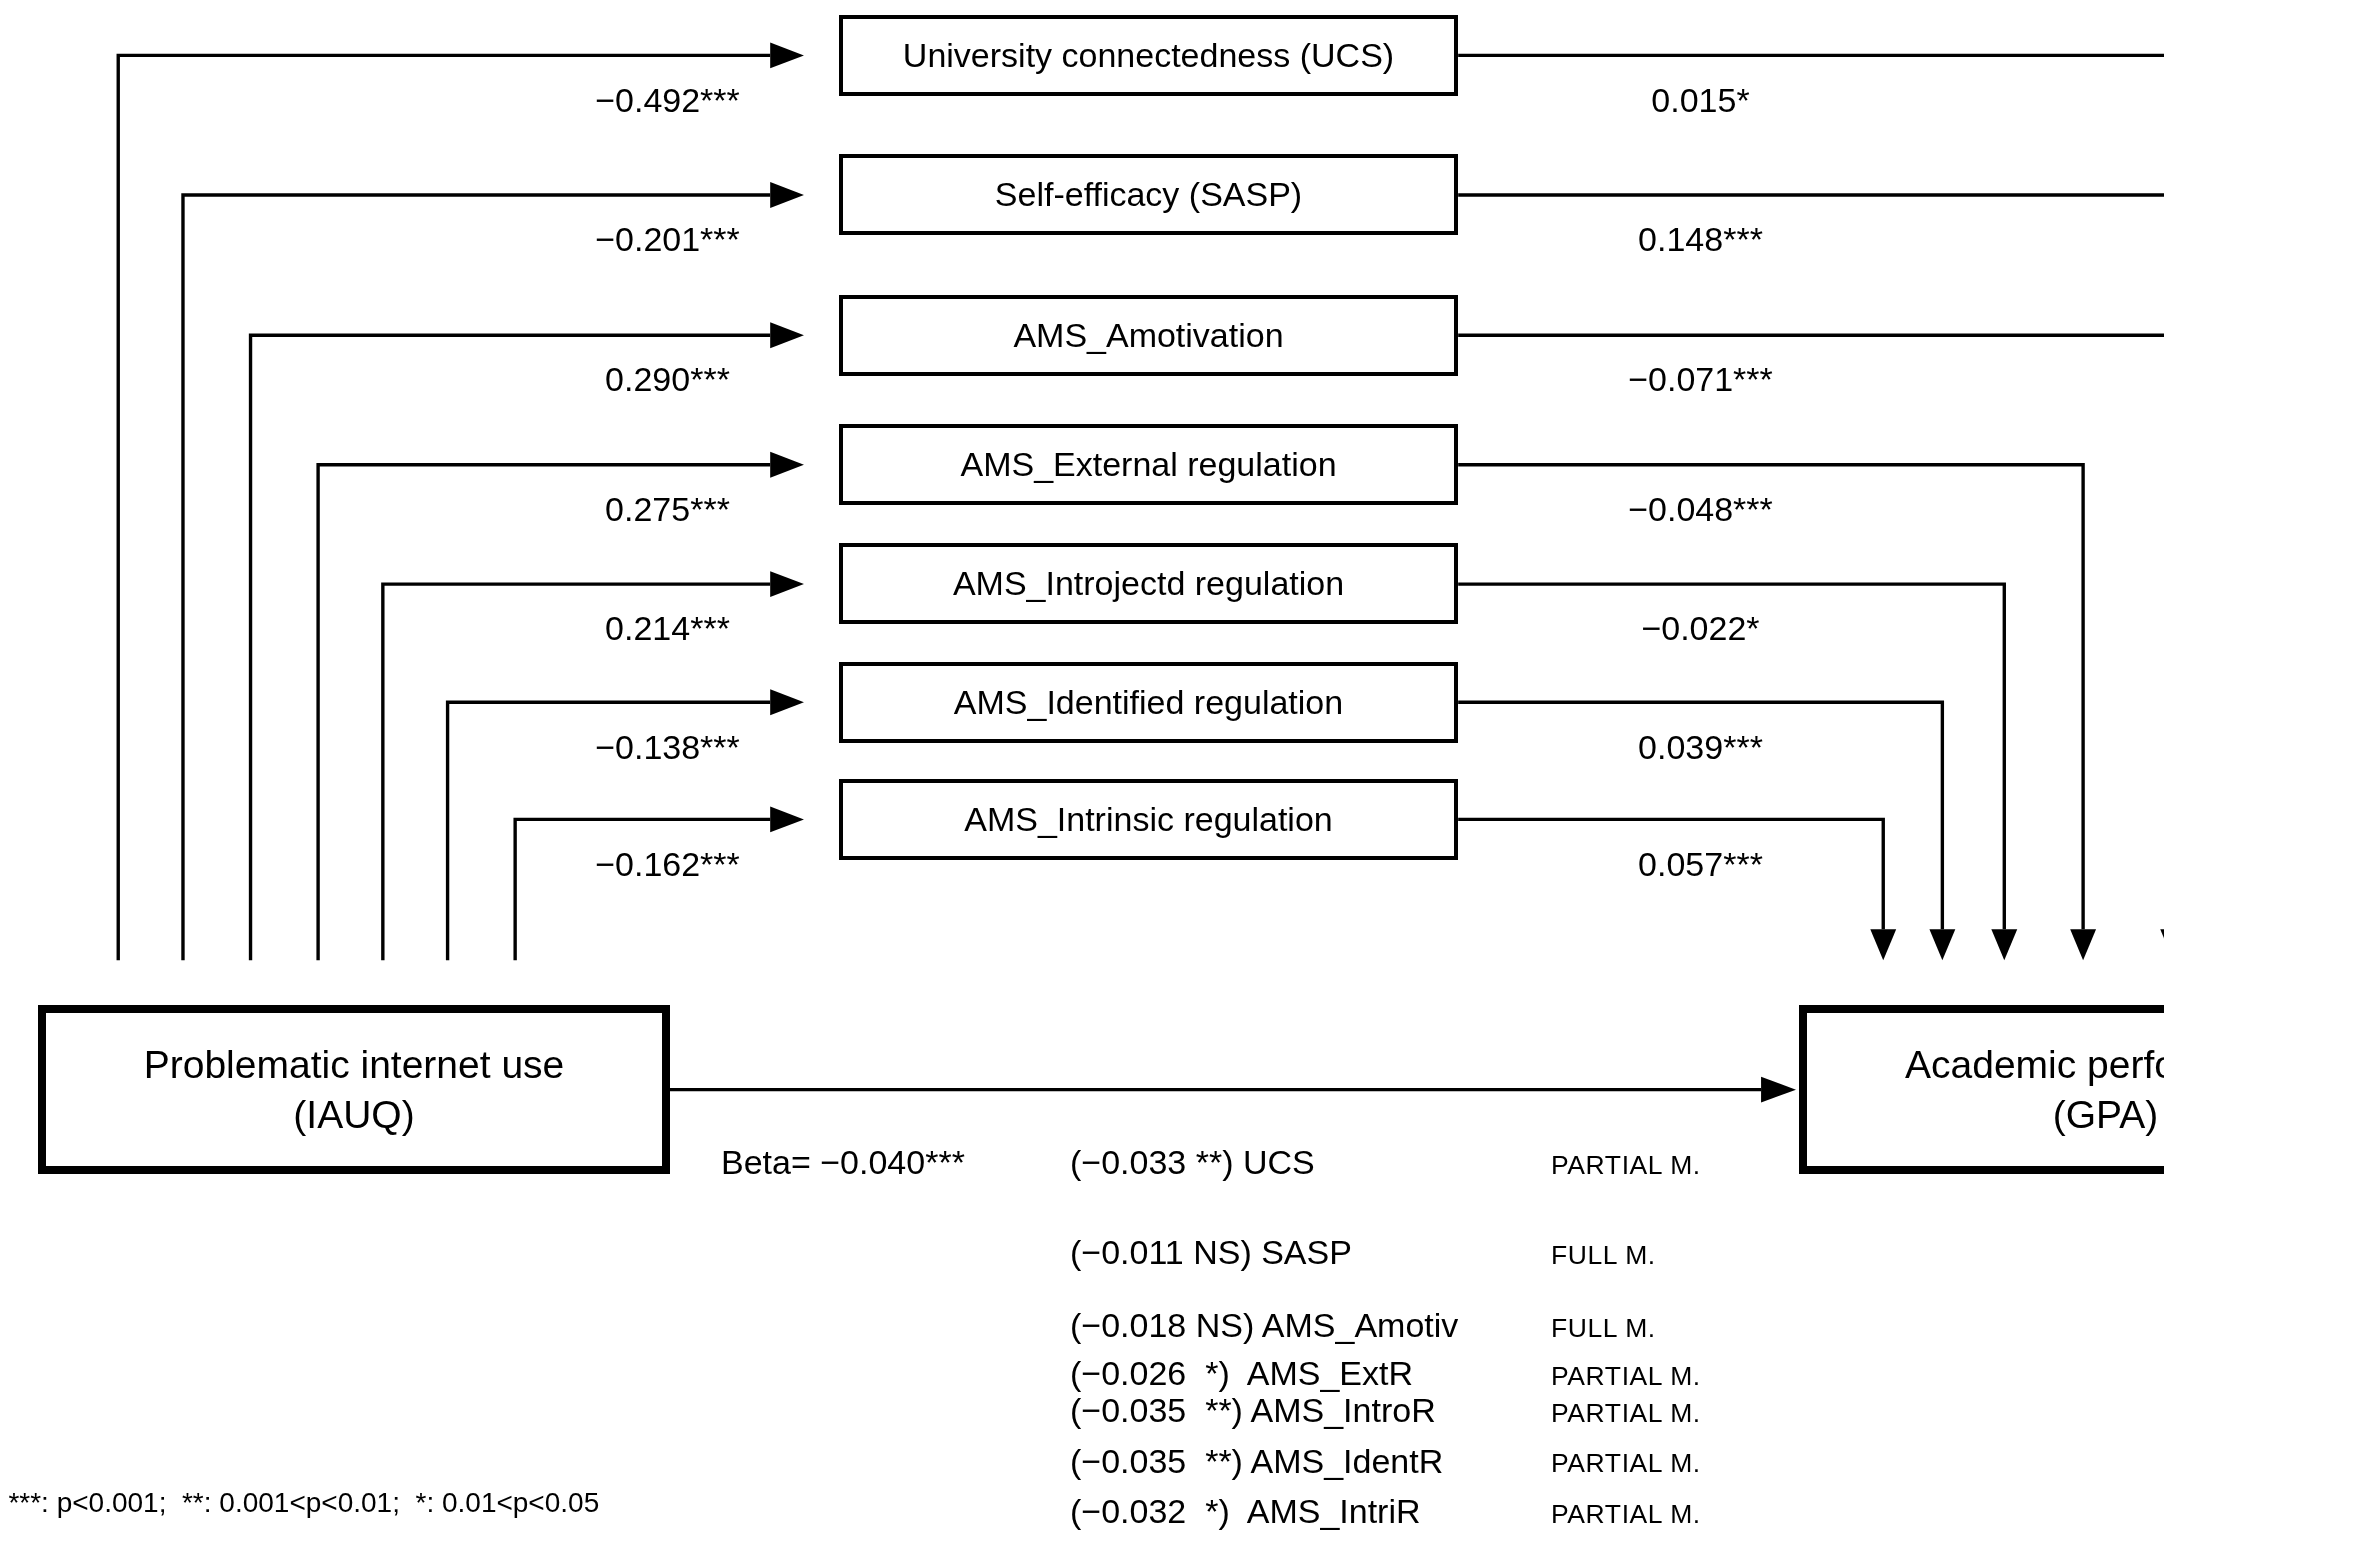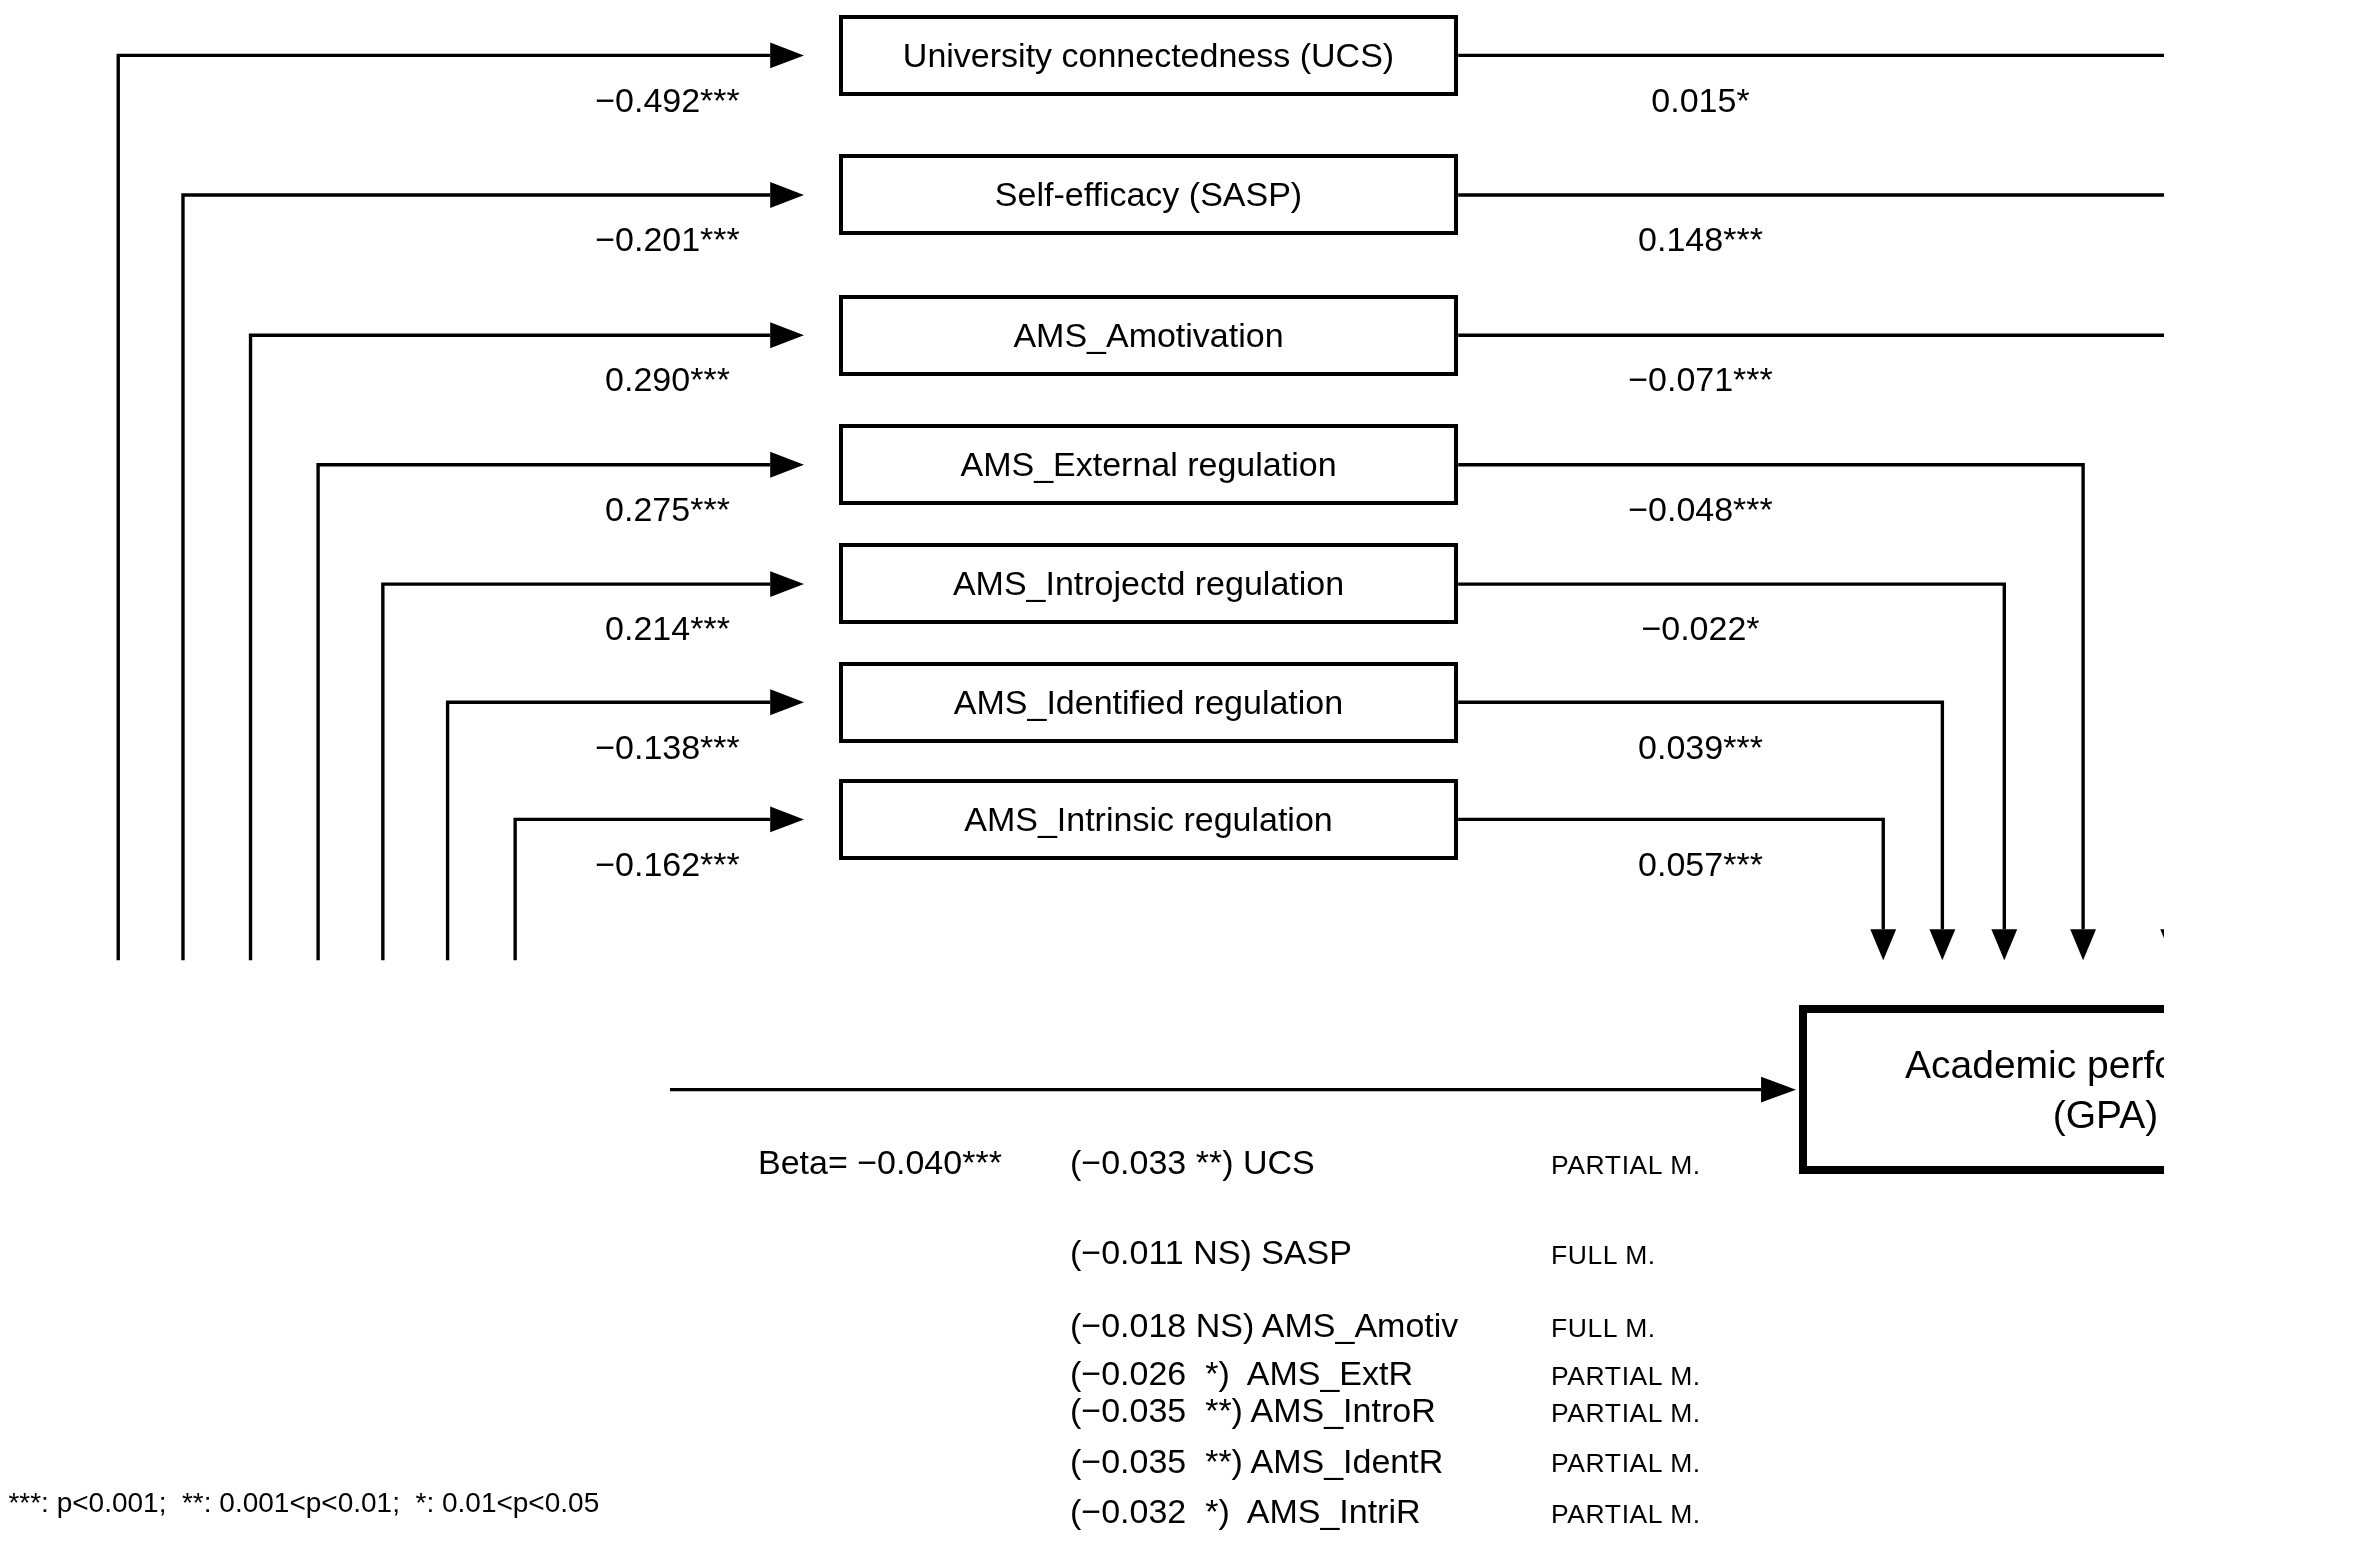--- a/index.html
+++ b/index.html
@@ -35,21 +35,21 @@
   #iauq-box{left:38px;width:632px;}
   #gpa-box{left:1799px;width:573px;padding-left:40px;}
   .coef{
     position:absolute;
     font-size:34px;
     white-space:pre;
   }
   .coef.left{left:569px;width:197px;text-align:center;}
   .coef.right{left:1554px;width:293px;text-align:center;}
   .beta{
-    position:absolute;left:758px;top:1143px;
+    position:absolute;left:721px;top:1143px;
     font-size:34px;white-space:pre;
   }
   .ind{
     position:absolute;left:1070px;
     font-size:34px;white-space:pre;
   }
   .med{
     position:absolute;left:1551px;
     font-size:26.5px;white-space:pre;letter-spacing:0.6px;
   }
@@ -127,20 +127,24 @@
   <div class="coef left" style="top:845px">−0.162***</div>
 
   <div class="coef right" style="top:81px">0.015*</div>
   <div class="coef right" style="top:220px">0.148***</div>
   <div class="coef right" style="top:360px">−0.071***</div>
   <div class="coef right" style="top:490px">−0.048***</div>
   <div class="coef right" style="top:609px">−0.022*</div>
   <div class="coef right" style="top:728px">0.039***</div>
   <div class="coef right" style="top:845px">0.057***</div>
 
+  <div class="bigbox" id="iauq-box">
+    <div>Problematic internet use</div>
+    <div>(IAUQ)</div>
+  </div>
   <div class="bigbox" id="gpa-box">
     <div>Academic performance</div>
     <div>(GPA)</div>
   </div>
 
   <div class="beta">Beta= −0.040***</div>
 
   <div class="ind" style="top:1143px">(−0.033 **) UCS</div>
   <div class="ind" style="top:1233px">(−0.011 NS) SASP</div>
   <div class="ind" style="top:1306px">(−0.018 NS) AMS_Amotiv</div>

